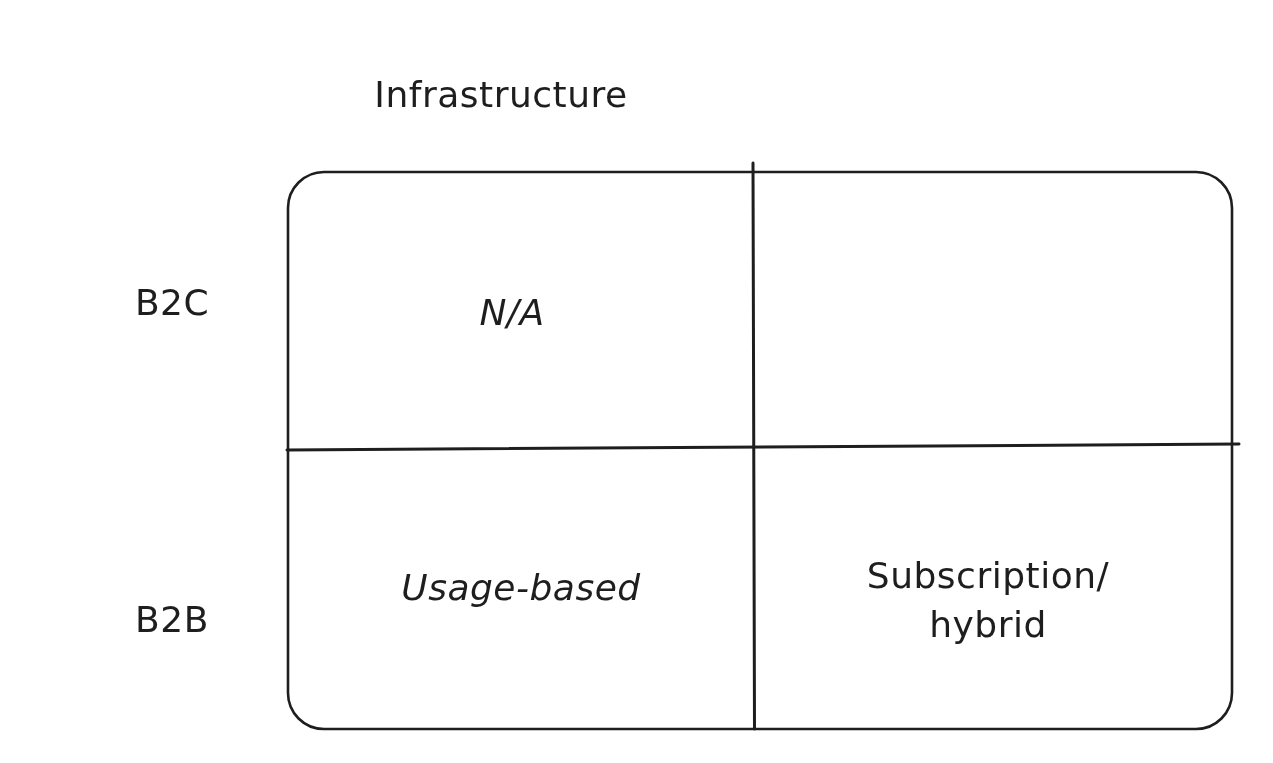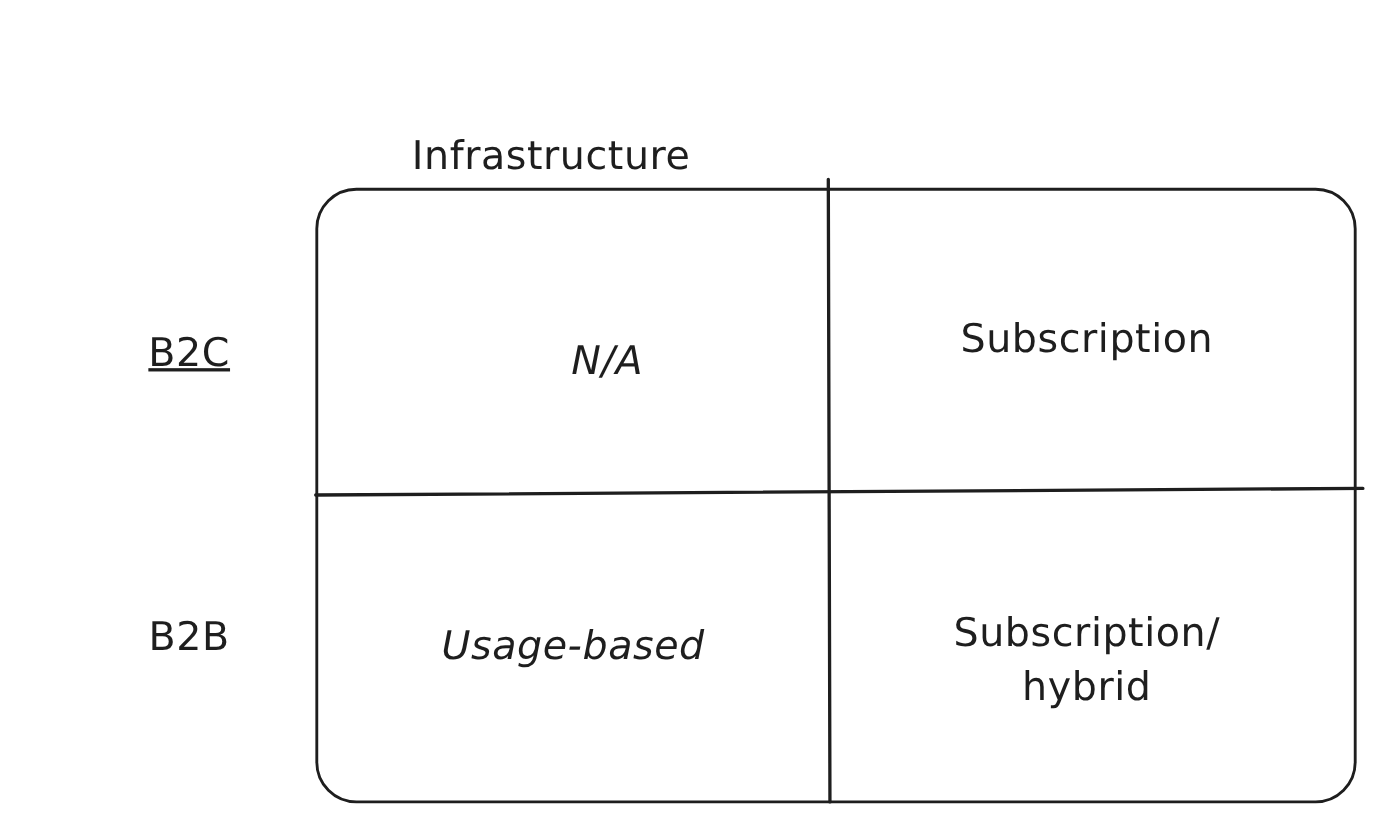--- a/index.html
+++ b/index.html
@@ -26,25 +26,25 @@
   .txt {
     position: absolute;
     transform: translate(-50%, -50%);
     white-space: pre-line;
     text-align: center;
     font-size: 36px;
     letter-spacing: 0.5px;
     line-height: 1.35;
     color: #1e1e1e;
   }
-  .col-header-1 { left: 501px; top: 95px; margin-top: 48px; }
+  .col-header-1 { left: 501px; top: 95px; }
   .col-header-2 { left: 939px; top: 95px; }
-  .row-label-1  { left: 172px; top: 322px; text-decoration: underline; }
-  .row-label-2  { left: 172px; top: 580px; }
-  .cell-b2c-infra { left: 552px; top: 313px; font-style: italic; margin-top: 16px; }
+  .row-label-1  { left: 172px; top: 303px; }
+  .row-label-2  { left: 172px; top: 620px; }
+  .cell-b2c-infra { left: 512px; top: 313px; font-style: italic; }
   .cell-b2c-app   { left: 988px; top: 309px; }
   .cell-b2b-infra { left: 521px; top: 588px; font-style: italic; }
   .cell-b2b-app   { left: 988px; top: 601px; }
 </style>
 </head>
 <body>
 
 <div class="canvas">
 
   <svg class="grid-svg" viewBox="0 0 1273 763" fill="none" xmlns="http://www.w3.org/2000/svg">
@@ -55,20 +55,19 @@
 
   <div class="txt col-header-1">Infrastructure</div>
 
 
   <div class="txt row-label-1">B2C</div>
 
   <div class="txt row-label-2">B2B</div>
 
   <div class="txt cell-b2c-infra">N/A</div>
 
-  <div class="txt cell-b2c-app">Subscription</div>
 
   <div class="txt cell-b2b-infra">Usage-based</div>
 
   <div class="txt cell-b2b-app">Subscription/
 hybrid</div>
 
 </div>
 
 </body></html>

